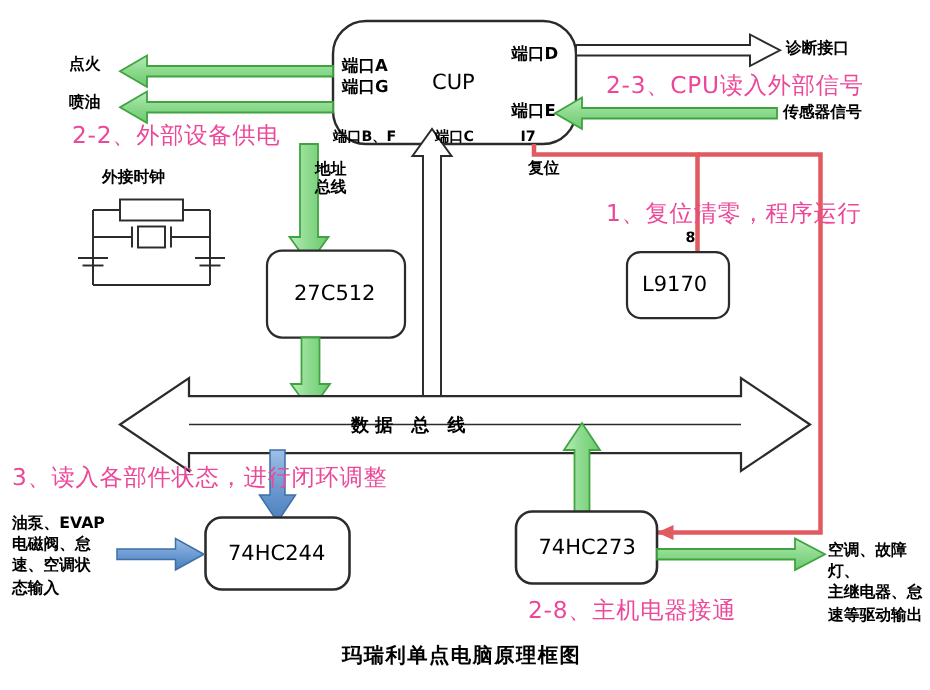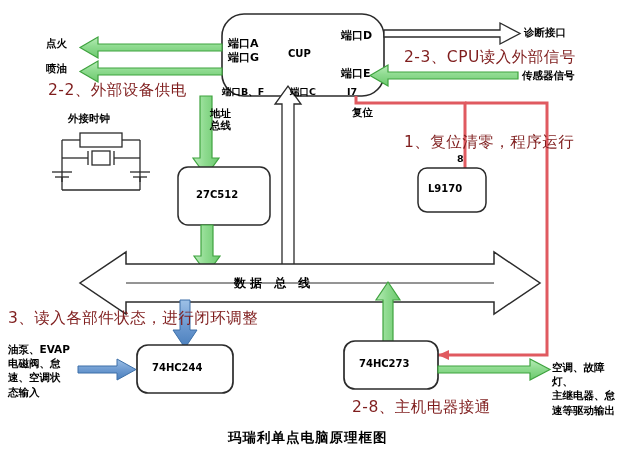--- a/index.html
+++ b/index.html
@@ -2,22 +2,22 @@
 <html><head>
 <meta charset="utf-8">
 <style>
   html,body{margin:0;padding:0;background:#ffffff;}
   body{width:620px;height:460px;overflow:hidden;
        font-family:"DejaVu Sans","Liberation Sans",sans-serif;color:#000;}
   #stage{position:relative;width:620px;height:460px;}
   svg#diagram{position:absolute;left:0;top:0;width:620px;height:460px;}
   .lbl{position:absolute;white-space:pre;line-height:1.12;}
   
-  .note{font-size:15.5px;letter-spacing:.5px;color:#7f1d1d;}
-  .chip{font-size:10px;font-weight:bold;}
+  .note{font-size:15.5px;letter-spacing:.5px;color:#ec4899;}
+  .chip{font-size:14px;font-weight:normal;}
   .port{font-size:11px;font-weight:bold;}
   .small{font-size:10.5px;font-weight:bold;}
   .tiny{font-size:9.5px;font-weight:bold;}
   .title{font-size:13.5px;font-weight:bold;letter-spacing:1px;}
   .bus{font-size:12px;font-weight:bold;letter-spacing:4px;}
 </style>
 </head>
 <body>
 
 <div id="stage">

